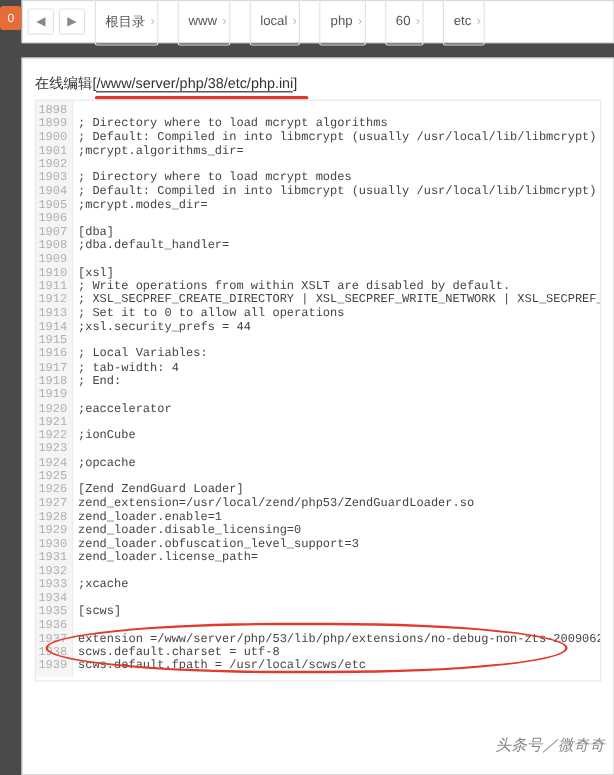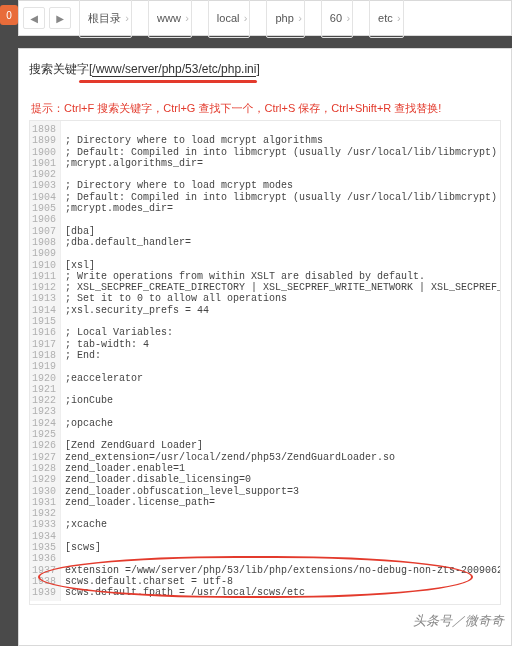--- a/index.html
+++ b/index.html
@@ -156,25 +156,24 @@
     <div class="crumb">www</div>
     <div class="crumb">local</div>
     <div class="crumb">php</div>
     <div class="crumb">60</div>
     <div class="crumb">etc</div>
   </div>
 </div>
 
 <div class="panel">
   <div class="path-line">
-    <span>搜索关键字[</span><span class="path-link">/www/server/php/53/etc/php.ini</span><span>]</span>
+    <span>在线编辑[</span><span class="path-link">/www/server/php/38/etc/php.ini</span><span>]</span>
   </div>
   <div class="red-under"></div>
 
-  <div class="hint">提示：Ctrl+F 搜索关键字，Ctrl+G 查找下一个，Ctrl+S 保存，Ctrl+Shift+R 查找替换!</div>
 
   <div class="code-wrap">
     <div class="code-body">
       <div class="gutter" id="gutter">1898
 1899
 1900
 1901
 1902
 1903
 1904

